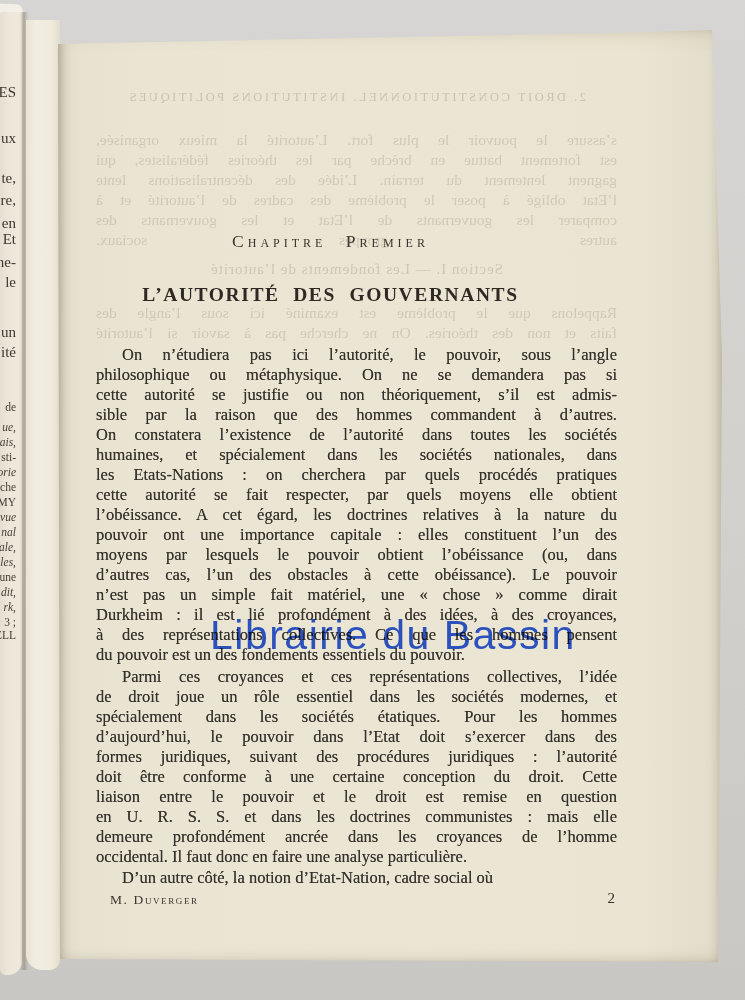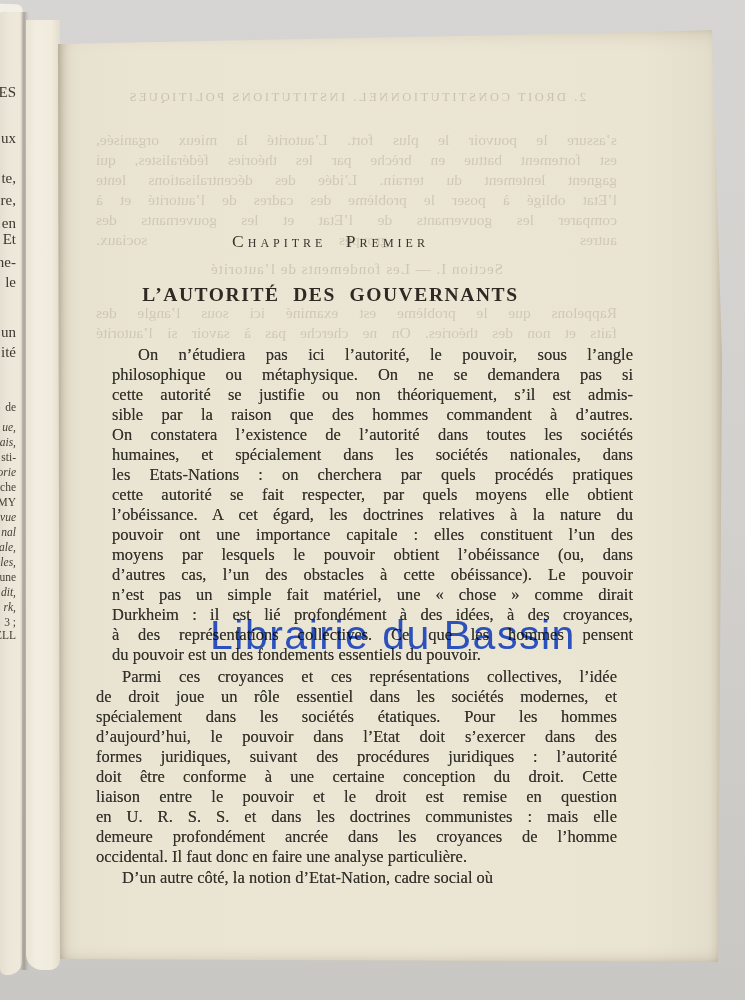--- a/index.html
+++ b/index.html
@@ -70,21 +70,21 @@
     color:#2e2a23;
   }
   
   .para{color:#32302a;text-shadow:0 0 .4px rgba(40,35,25,.6);}
   .para .line{
     font-size:16.5px;line-height:20px;height:20px;white-space:normal;
     text-align:justify;text-align-last:justify;
   }
   .para .line.last{text-align-last:left;}
   .para .line.indent{text-indent:26px;}
-  .p0{top:317px;margin-left:16px;} .p1{top:639px;} .p2{top:840px;}
+  .p0{top:317px;} .p1{top:639px;} .p2{top:840px;}
   
   .footer-row{top:862px;height:20px;}
   .footer-author{
     position:absolute;left:14px;top:2px;
     font-variant:small-caps;font-size:13.5px;letter-spacing:1.6px;color:#3a362d;
   }
   .footer-pagenum{position:absolute;right:2px;top:0;font-size:15px;color:#34302a;}
   
   .watermark{
     position:absolute;left:210px;top:612px;z-index:5;
@@ -180,15 +180,19 @@
       <div class="line">doit être conforme à une certaine conception du droit. Cette</div>
       <div class="line">liaison entre le pouvoir et le droit est remise en question</div>
       <div class="line">en U. R. S. S. et dans les doctrines communistes : mais elle</div>
       <div class="line">demeure profondément ancrée dans les croyances de l’homme</div>
       <div class="line last">occidental. Il faut donc en faire une analyse particulière.</div>
     </div>
   <div class="col para p2" id="para-2">
       <div class="line indent last">D’un autre côté, la notion d’Etat-Nation, cadre social où</div>
     </div>
 
+  <div class="col footer-row">
+    <span class="footer-author">M. Duverger</span>
+    <span class="footer-pagenum">2</span>
+  </div>
 </div>
 
 <div class="watermark" style="color: rgb(35, 81, 227);">Librairie du Bassin</div>
 
 </body></html>

